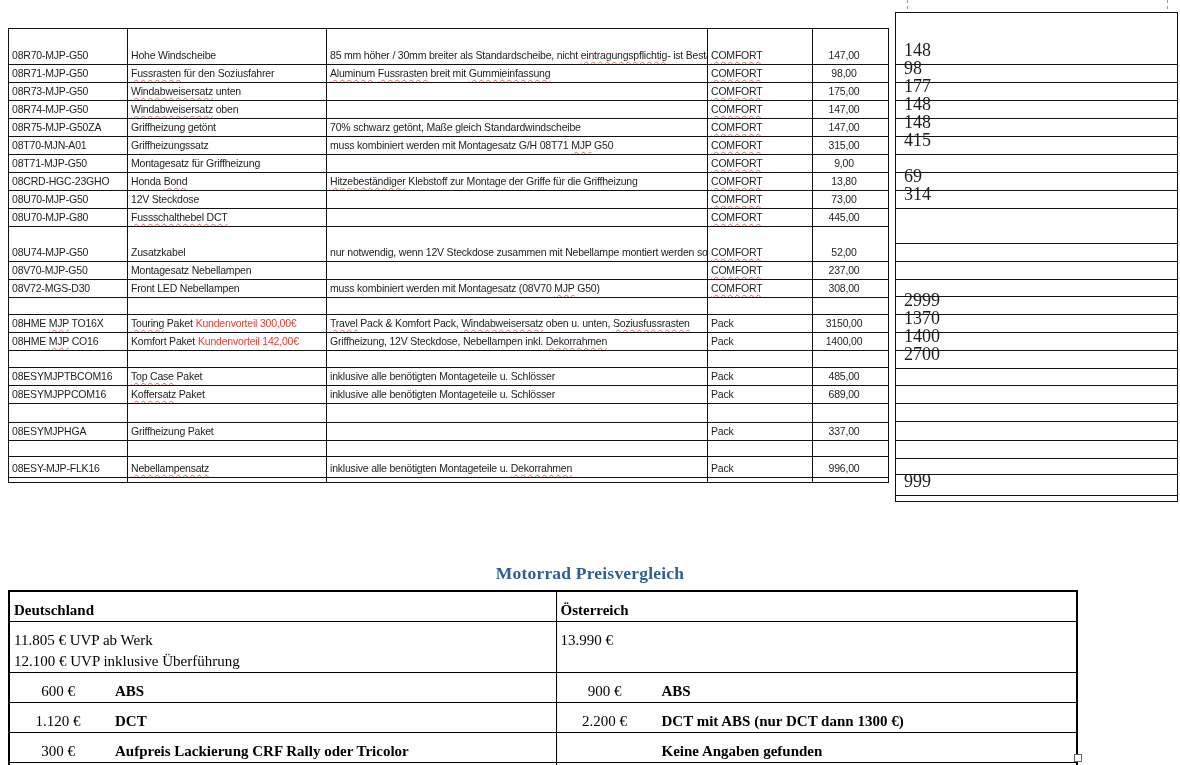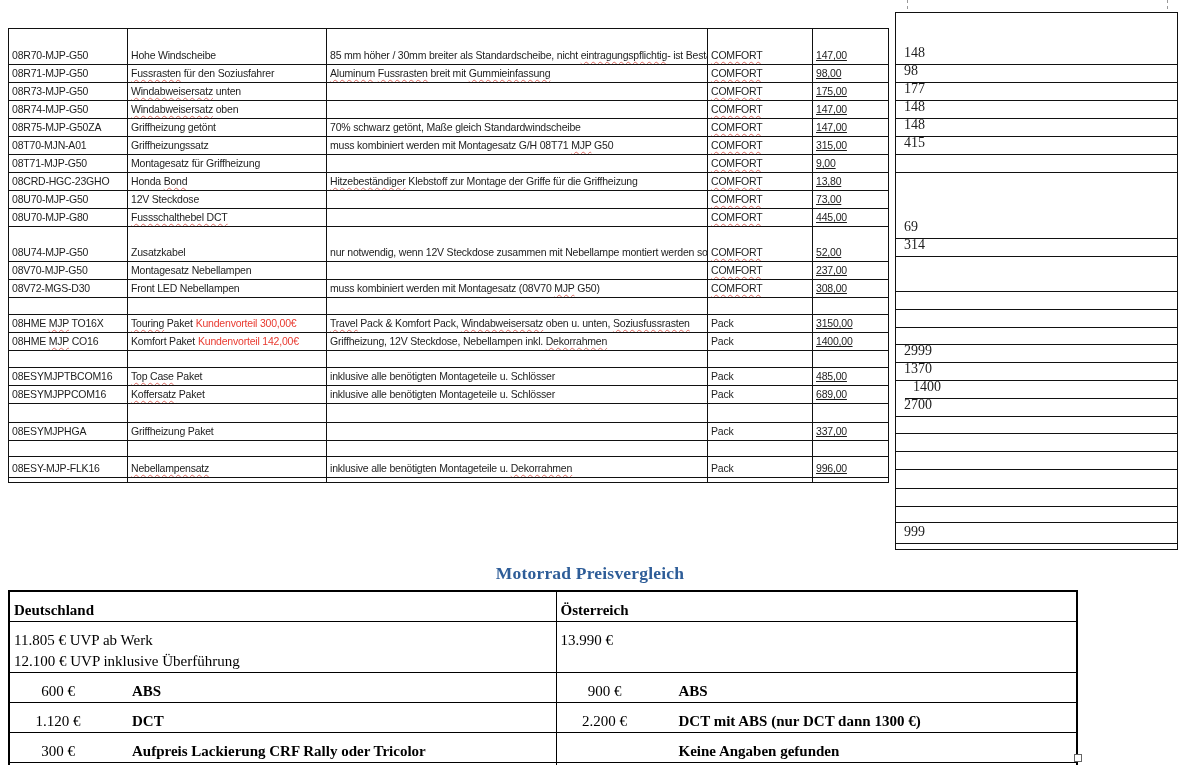--- a/index.html
+++ b/index.html
@@ -9,36 +9,36 @@
   
   #acc-table{position:absolute;left:8px;top:28px;width:880px;
              border-collapse:collapse;table-layout:fixed;}
   #acc-table td{border:1px solid #111;vertical-align:bottom;
                 padding:0 2px 2px 3px;font-size:10.5px;line-height:13px;
                 letter-spacing:-0.2px;overflow:hidden;background:#fff;}
   #acc-table td.code,#acc-table td.name,#acc-table td.cat,#acc-table td.price{white-space:nowrap;}
   #acc-table td.details{white-space:nowrap;}
   tr.v-tall1 td.details, tr.v-tall2 td.details{white-space:normal;}
   #acc-table td.cat{text-align:left;padding-right:3px;}
-  #acc-table td.price{text-align:left;padding-right:16px;text-decoration:underline;}
+  #acc-table td.price{text-align:center;padding-right:16px;}
   tr.v-n{height:18px} tr.v-tall1{height:36px} tr.v-tall2{height:35px}
   tr.v-sep{height:17px} tr.v-sep-lg{height:19px} tr.v-sep-sm{height:16px}
   tr.v-last{height:21px} tr.v-end{height:5px}
   tr.v-sep td, tr.v-sep-lg td, tr.v-sep-sm td{background:#bfbfbf;}
   .red{color:#e83a30;margin-left:3px;}
   .sq{text-decoration:underline;text-decoration-style:wavy;
       text-decoration-color:#d96a62;text-decoration-thickness:1px;
       text-underline-offset:2px;}
 
   
   #cmp-table{position:absolute;left:895px;top:12px;width:283px;
              border:1px solid #111;box-sizing:border-box;background:#fff;}
   .crow{box-sizing:border-box;border-bottom:1px solid #111;
         display:flex;align-items:flex-end;
-        font-family:"Liberation Serif",serif;font-size:14px;
+        font-family:"Liberation Serif",serif;font-size:18px;
         padding:0 0 3px 8px;background:#fff;}
   .crow.endr{border-bottom:none;}
 
   
   .pb{position:absolute;top:0;height:9px;width:0;border-left:1px dashed #999;}
   .pb1{left:907px;} .pb2{left:1167px;}
   .handle{position:absolute;left:1074px;top:754px;width:6px;height:6px;
           border:1px solid #666;background:#fff;}
 
   
@@ -47,21 +47,21 @@
              font-size:17.5px;color:#2e5d98;letter-spacing:0.2px;}
   #bottom-table{position:absolute;left:8px;top:590px;width:1068px;
                 border-collapse:collapse;table-layout:fixed;
                 font-family:"Liberation Serif",serif;font-size:15px;color:#000;}
   #bottom-table td{border:1px solid #000;vertical-align:top;
                    padding:8px 2px 0 4px;line-height:21px;overflow:hidden;}
   #bottom-table{border:2px solid #000;}
   tr.bh{height:18px} tr.bl{height:42px} tr.bp{height:22px} tr.be2{height:22px}
   .hcell{font-weight:bold;}
   .amt{display:inline-block;width:88px;text-align:center;}
-  .lbl{font-weight:bold;margin-left:30px;}
+  .lbl{font-weight:bold;margin-left:13px;}
 </style>
 </head>
 <body>
 
 <table id="acc-table">
   <colgroup>
     <col style="width:119px">
       <col style="width:199px">
       <col style="width:381px">
     <col style="width:105px">
@@ -240,29 +240,29 @@
 </table>
 
 <div id="cmp-table">
     <div class="crow" style="height: 52px;">148</div>
     <div class="crow" style="height: 18px;">98</div>
     <div class="crow" style="height: 18px;">177</div>
     <div class="crow" style="height: 18px;">148</div>
     <div class="crow" style="height: 18px;">148</div>
     <div class="crow" style="height: 18px;">415</div>
     <div class="crow" style="height: 18px;"></div>
-    <div class="crow" style="height: 18px; margin-top: 48px;">69</div>
+    <div class="crow" style="height: 18px;">69</div>
     <div class="crow" style="height: 18px;">314</div>
     <div class="crow" style="height: 35px;"></div>
     <div class="crow" style="height: 18px;"></div>
     <div class="crow" style="height: 18px;"></div>
     <div class="crow" style="height: 17px;"></div>
     <div class="crow" style="height: 18px;">2999</div>
     <div class="crow" style="height: 18px;">1370</div>
-    <div class="crow" style="height: 18px; margin-left: 9px;">1400</div>
+    <div class="crow" style="height: 18px;">1400</div>
     <div class="crow" style="height: 18px;">2700</div>
     <div class="crow" style="height: 17px;"></div>
     <div class="crow" style="height: 18px;"></div>
     <div class="crow" style="height: 18px;"></div>
     <div class="crow" style="height: 19px;"></div>
     <div class="crow" style="height: 18px;"></div>
     <div class="crow" style="height: 16px;"></div>
     <div class="crow" style="height: 21px;">999</div>
     <div class="crow endr" style="height: 5px;"></div>
   </div>

